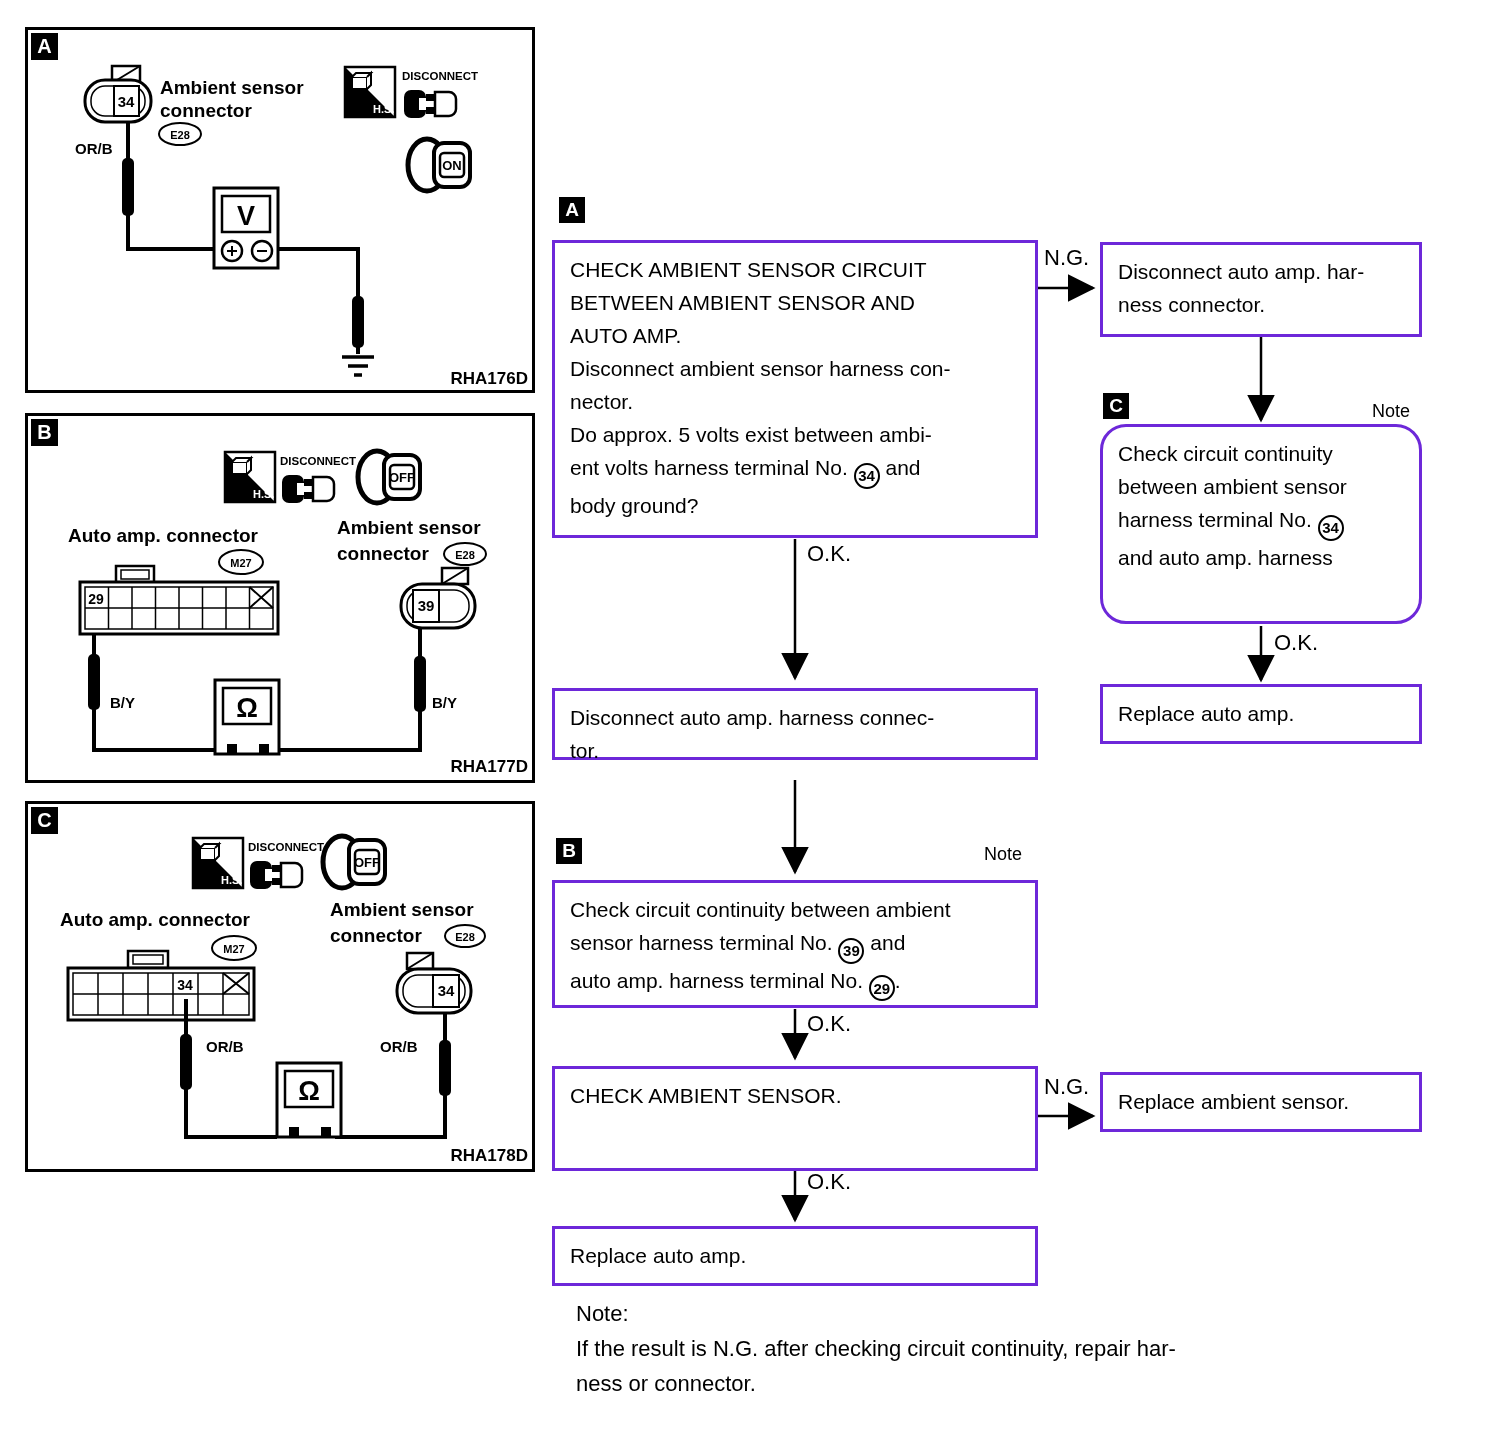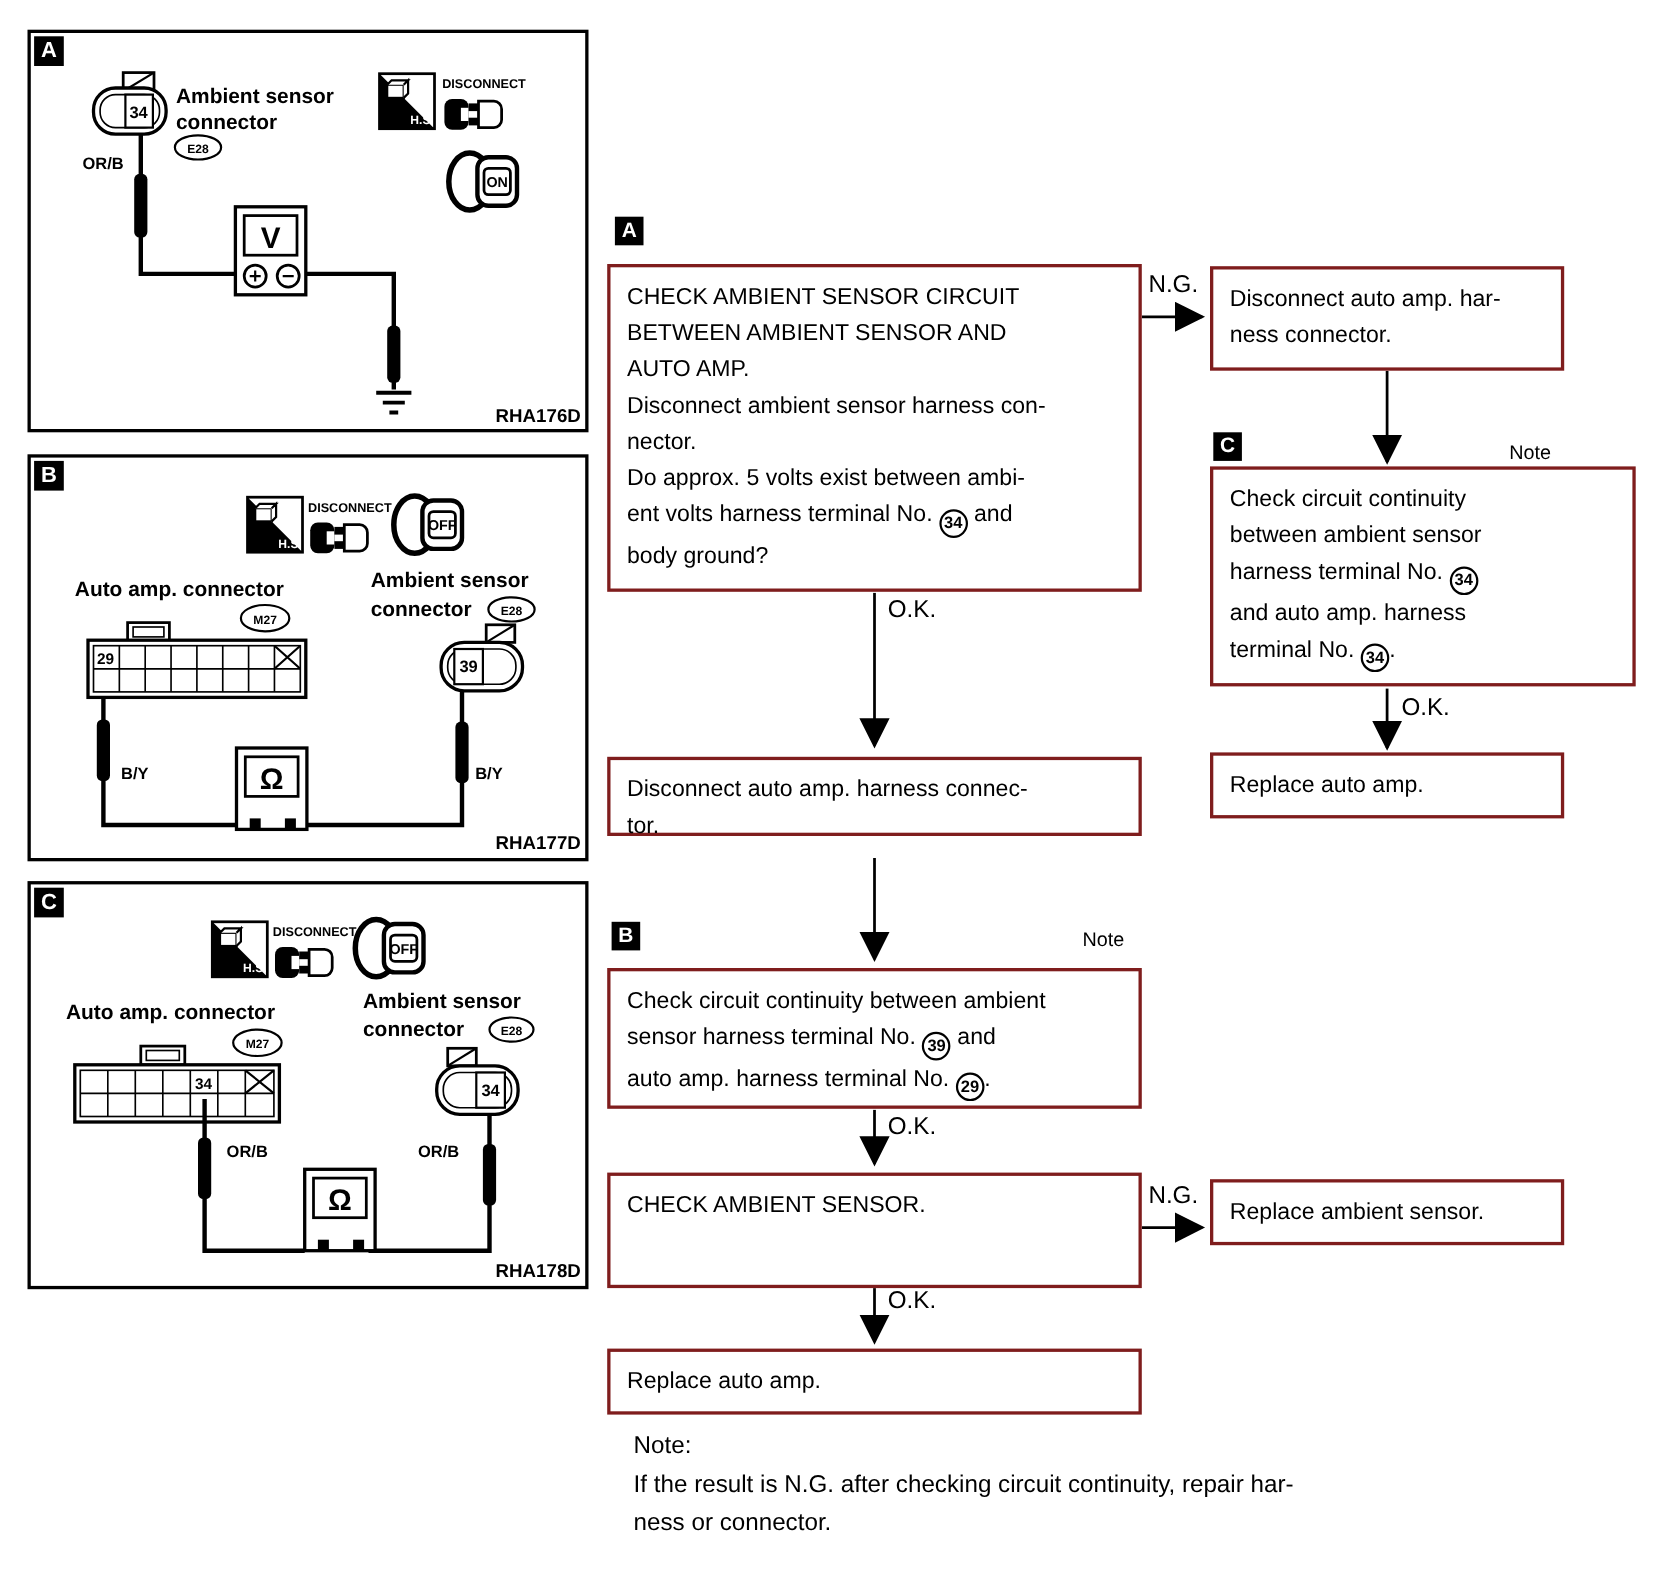--- a/index.html
+++ b/index.html
@@ -3,21 +3,21 @@
 <meta charset="utf-8">
 <style>
   html,body{margin:0;padding:0;background:#fff;}
   #page{position:relative;width:1504px;height:1436px;background:#fff;overflow:hidden;
         font-family:"Liberation Sans","DejaVu Sans",sans-serif;color:#000;}
   .panel{position:absolute;border:3px solid #000;background:#fff;box-sizing:border-box;}
   .letter-chip{position:absolute;top:3px;left:3px;width:27px;height:27px;background:#000;color:#fff;
         font-size:20px;font-weight:bold;display:flex;align-items:center;justify-content:center;}
   .sect-chip{position:absolute;width:26px;height:26px;background:#000;color:#fff;
         font-size:19px;font-weight:bold;display:flex;align-items:center;justify-content:center;}
-  .fbox{position:absolute;border:3px solid #7f1d1d;background:#fff;box-sizing:border-box;
+  .fbox{position:absolute;border:3px solid #6d28d9;background:#fff;box-sizing:border-box;
         font-size:21px;line-height:33px;padding:10px 15px;}
   .fbox .ln{white-space:nowrap;}
   .circ{display:inline-flex;width:26px;height:26px;border:2px solid #000;border-radius:50%;
         align-items:center;justify-content:center;font-size:15px;font-weight:bold;
         vertical-align:-6px;box-sizing:border-box;}
   .lbl{position:absolute;font-size:22px;white-space:nowrap;}
   .note-lbl{position:absolute;font-size:18px;white-space:nowrap;}
   .footnote{position:absolute;font-size:22px;font-weight:normal;line-height:35px;white-space:nowrap;}
   #arrows{position:absolute;left:0;top:0;pointer-events:none;}
   svg text{font-family:"Liberation Sans","DejaVu Sans",sans-serif;}
@@ -236,26 +236,25 @@
     </div>
 
   <div class="lbl" style="left:1044px;top:245px;">N.G.</div>
   <div class="fbox" style="left:1100px;top:242px;width:322px;height:95px;">
       <div class="ln"><span>Disconnect auto amp. har-</span></div>
       <div class="ln"><span>ness connector.</span></div>
     </div>
 
   <div class="sect-chip" style="left:1103px;top:393px;">C</div>
   <div class="note-lbl" style="left:1372px;top:401px;">Note</div>
-  <div class="fbox" style="left:1100px;top:424px;width:387px;height:200px;">
+  <div class="fbox" style="left:1100px;top:424px;width:322px;height:200px;border-radius:26px;">
       <div class="ln"><span>Check circuit continuity</span></div>
       <div class="ln"><span>between ambient sensor</span></div>
       <div class="ln"><span>harness terminal No. </span><span class="circ">34</span></div>
       <div class="ln"><span>and auto amp. harness</span></div>
-      <div class="ln"><span>terminal No. </span><span class="circ">34</span><span>.</span></div>
     </div>
 
   <div class="lbl" style="left:1274px;top:630px;">O.K.</div>
   <div class="fbox" style="left:1100px;top:684px;width:322px;height:60px;">
       <div class="ln"><span>Replace auto amp.</span></div>
     </div>
 
   <div class="lbl" style="left:807px;top:541px;">O.K.</div>
   <div class="fbox" style="left:552px;top:688px;width:486px;height:72px;">
       <div class="ln"><span>Disconnect auto amp. harness connec-</span></div>

